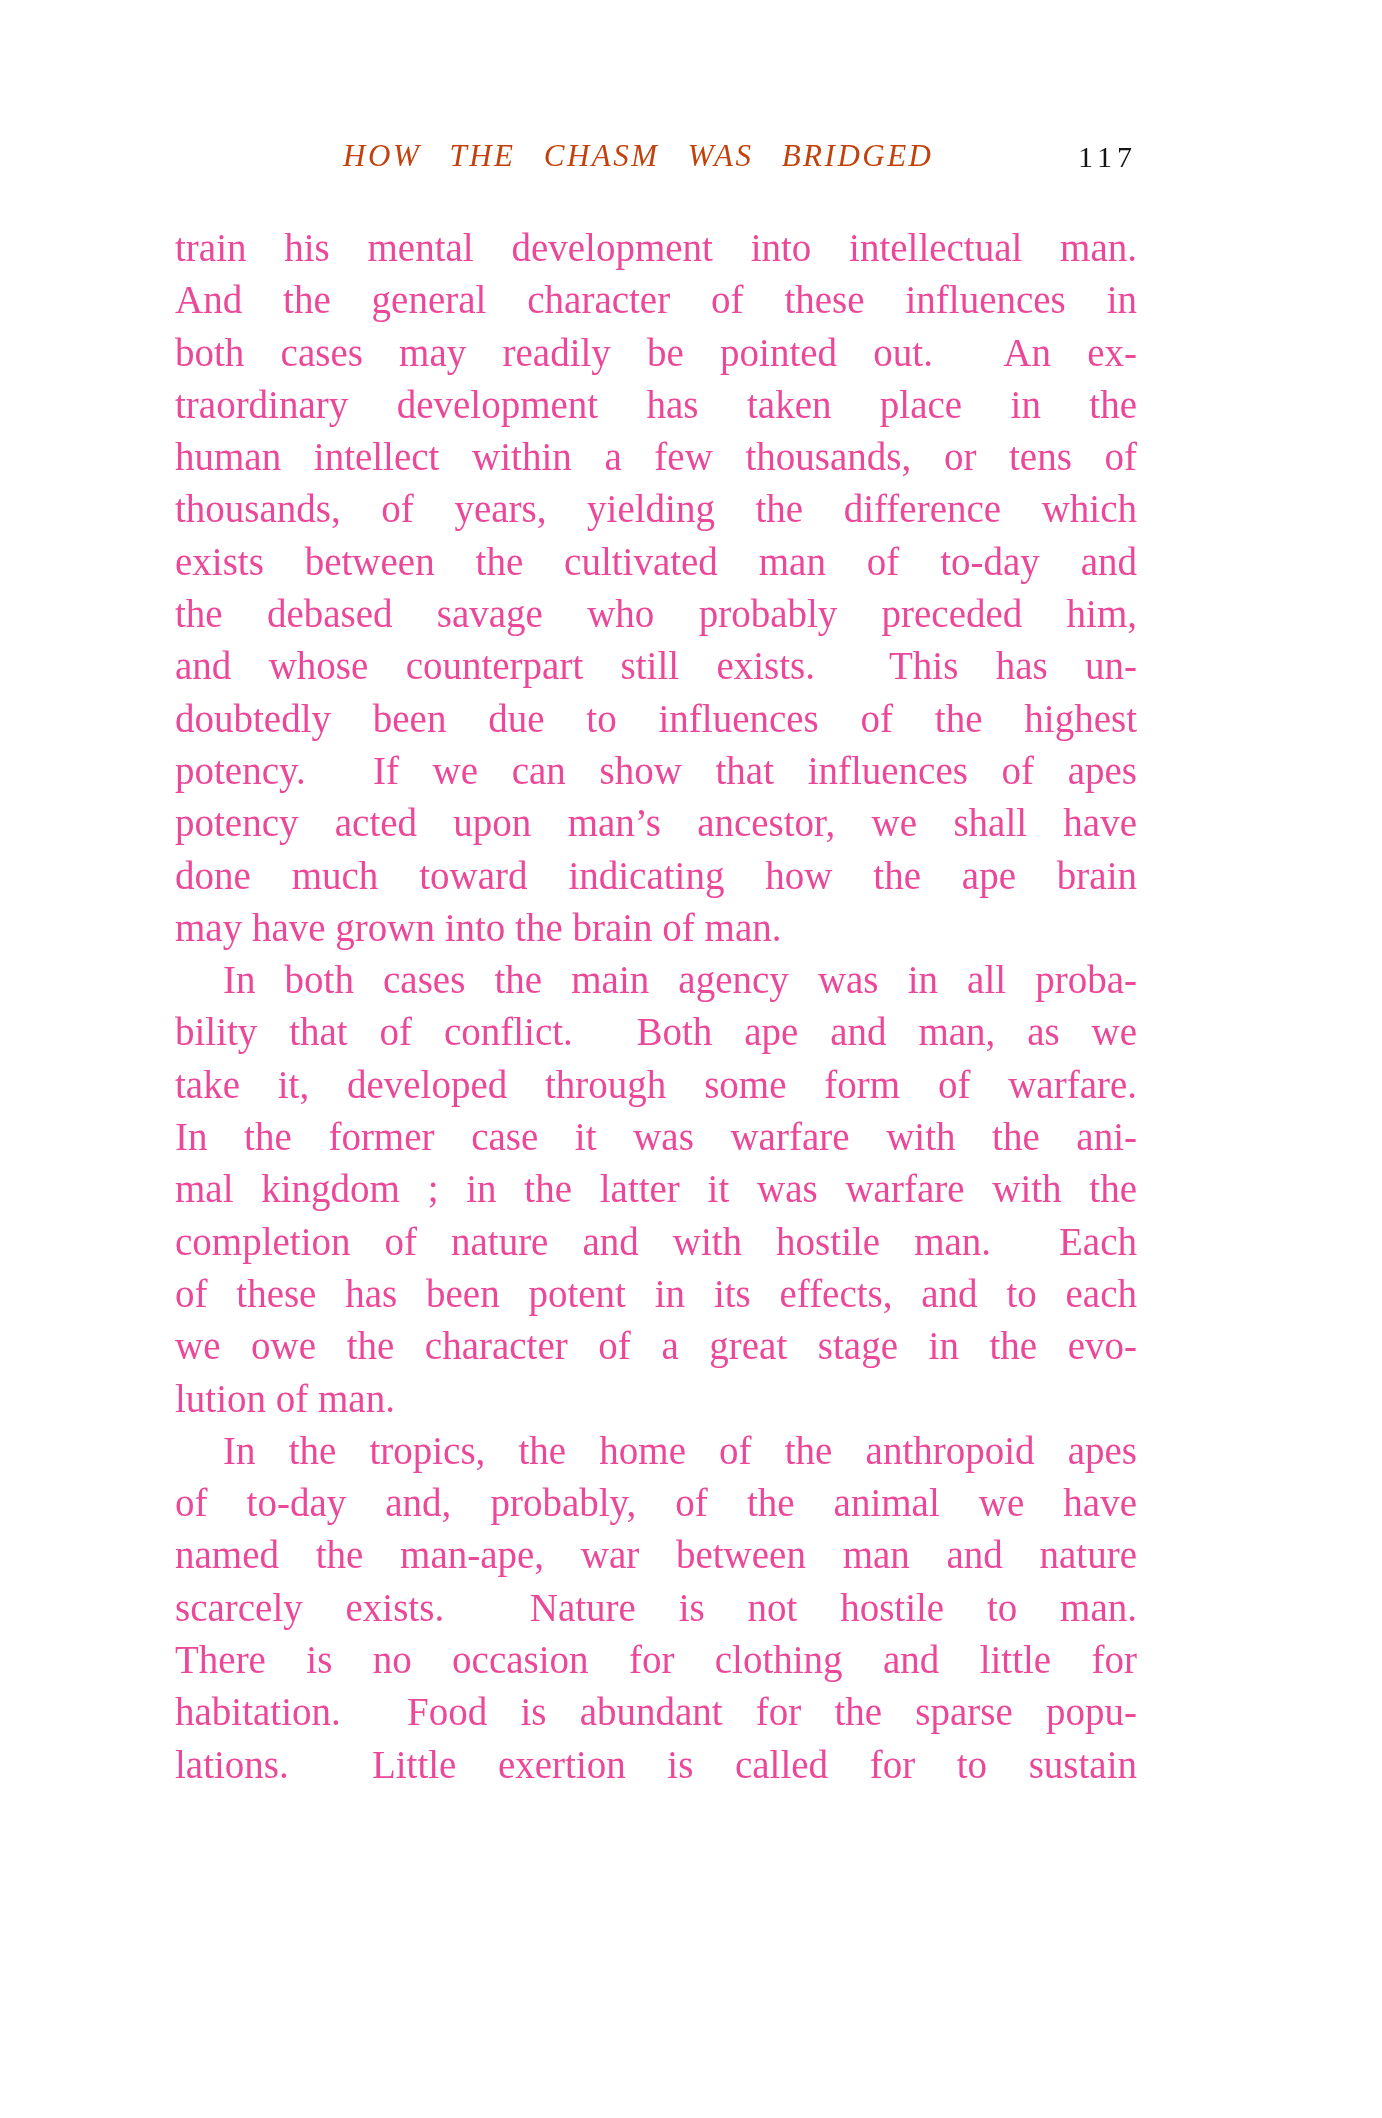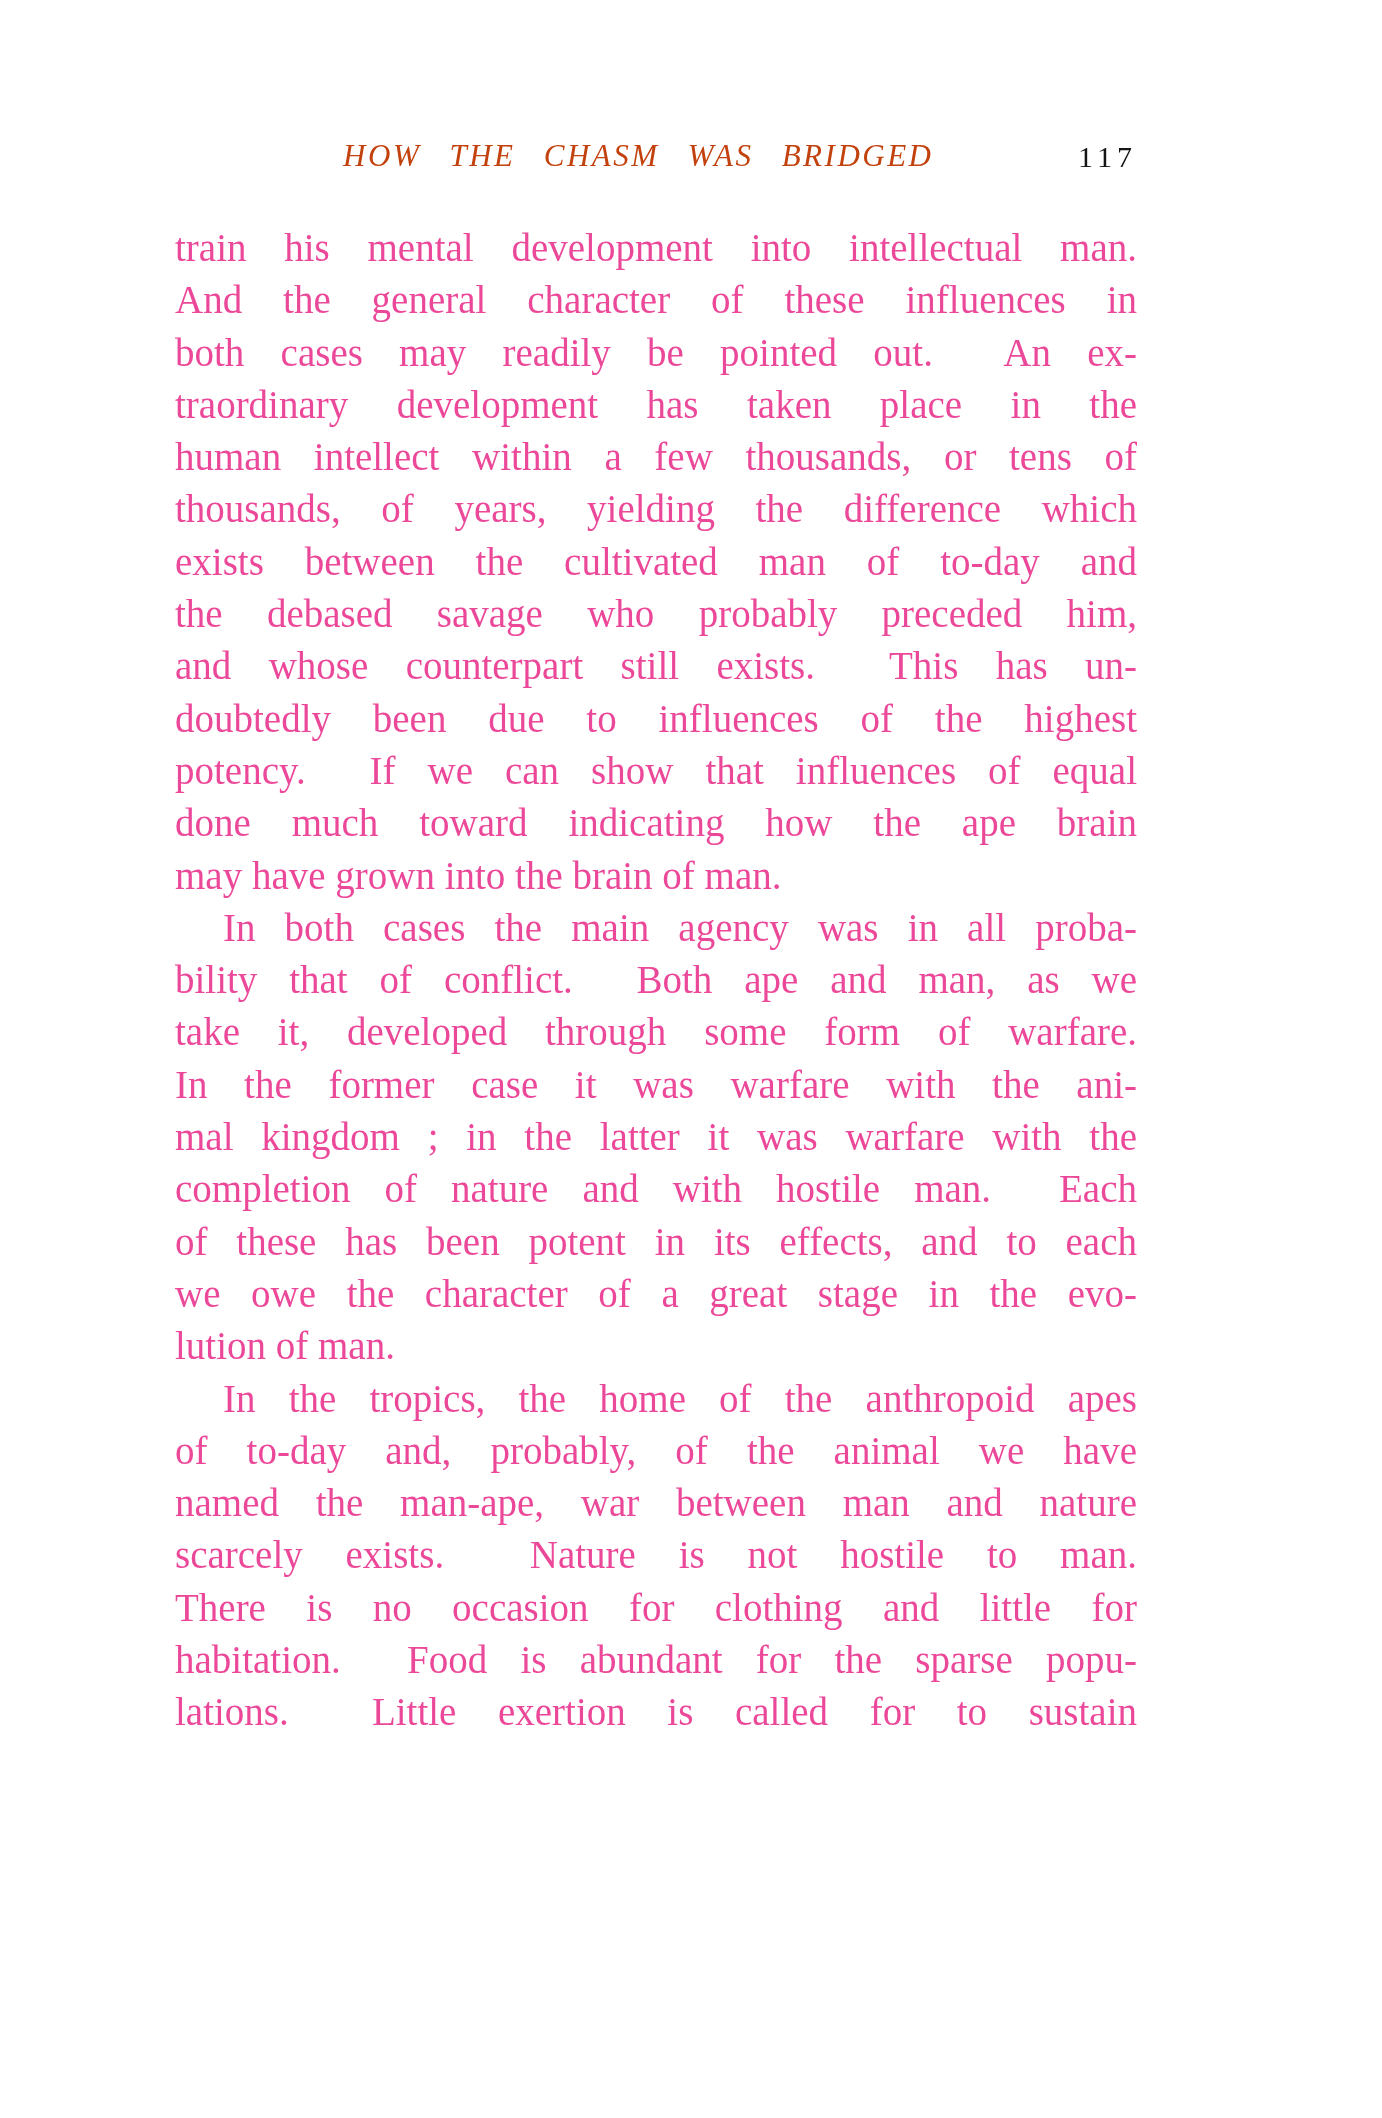--- a/index.html
+++ b/index.html
@@ -82,21 +82,22 @@
       <div class="text-line">train his mental development into intellectual man.</div>
       <div class="text-line">And the general character of these influences in</div>
       <div class="text-line">both cases may readily be pointed out.  An ex-</div>
       <div class="text-line">traordinary development has taken place in the</div>
       <div class="text-line">human intellect within a few thousands, or tens of</div>
       <div class="text-line">thousands, of years, yielding the difference which</div>
       <div class="text-line">exists between the cultivated man of to-day and</div>
       <div class="text-line">the debased savage who probably preceded him,</div>
       <div class="text-line">and whose counterpart still exists.  This has un-</div>
       <div class="text-line">doubtedly been due to influences of the highest</div>
-      <div class="text-line">potency.  If we can show that influences of equal</div>
+      <div class="text-line">potency.  If we can show that influences of apes</div>
+      <div class="text-line">potency acted upon man’s ancestor, we shall have</div>
       <div class="text-line">done much toward indicating how the ape brain</div>
       <div class="text-line short">may have grown into the brain of man.</div>
     </div>
 
     <div class="paragraph">
       <div class="text-line indent">In both cases the main agency was in all proba-</div>
       <div class="text-line">bility that of conflict.  Both ape and man, as we</div>
       <div class="text-line">take it, developed through some form of warfare.</div>
       <div class="text-line">In the former case it was warfare with the ani-</div>
       <div class="text-line">mal kingdom ; in the latter it was warfare with the</div>

